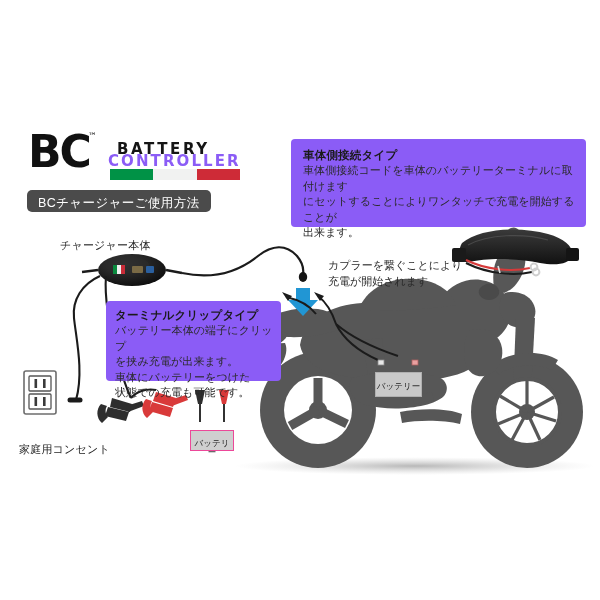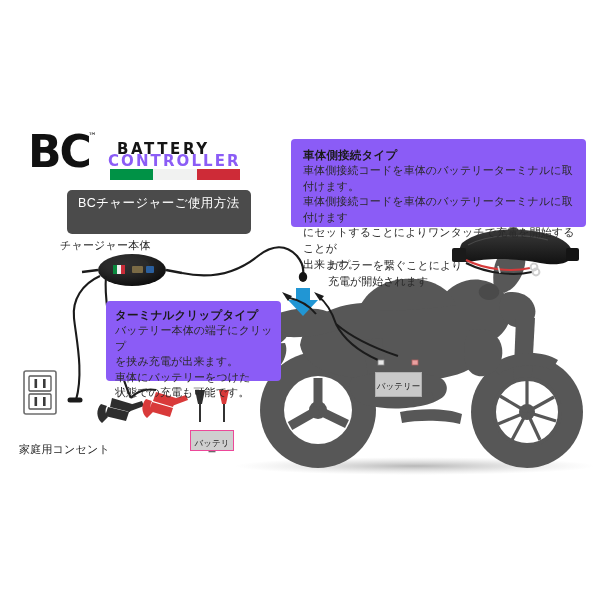--- a/index.html
+++ b/index.html
@@ -37,25 +37,24 @@
     left:108px;top:152px;
     font-family:"DejaVu Sans",sans-serif;
     font-size:15px;font-weight:bold;letter-spacing:2.1px;
     color:#8b5cf6;
   }
 
   .tagline{
     left:27px;top:190px;
     background:#4b4b4b;color:#ffffff;
     border-radius:5px;
-    padding:5px 11px 22px 11px;
+    padding:5px 11px 0 11px;
     font-size:12.5px;
     letter-spacing:.4px;
     white-space:nowrap;
-    margin-left:40px;
   }
 
   .panel{
     background:#8b5cf6;
     border-radius:4px;
   }
   #panel-vehicle{
     left:291px;top:139px;width:295px;height:88px;
   }
   #panel-clip{
@@ -334,21 +333,20 @@
     <div style="flex:1;background:#f1f2f1;"></div>
     <div style="flex:1;background:#ce2b37;"></div>
   </div>
 
   <div class="abs tagline">BCチャージャーご使用方法</div>
 
   <div class="abs panel" id="panel-vehicle">
     <div class="inner">
       <div class="panel-title">車体側接続タイプ</div>
       <div class="panel-body">
-        <div>車体側接続コードを車体のバッテリーターミナルに取付けます。</div>
         <div>車体側接続コードを車体のバッテリーターミナルに取付けます</div>
         <div>にセットすることによりワンタッチで充電を開始することが</div>
         <div>出来ます。</div>
       </div>
     </div>
   </div>
 
   <div class="abs panel" id="panel-clip">
     <div class="inner">
       <div class="panel-title">ターミナルクリップタイプ</div>

